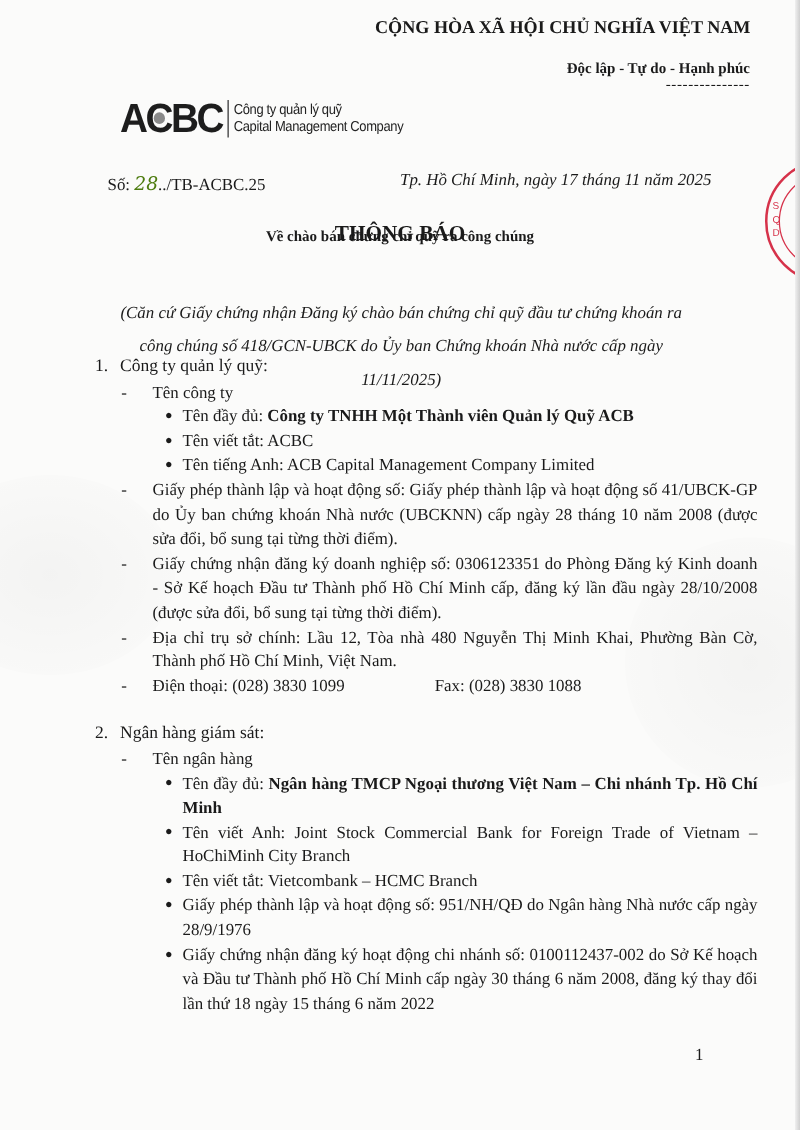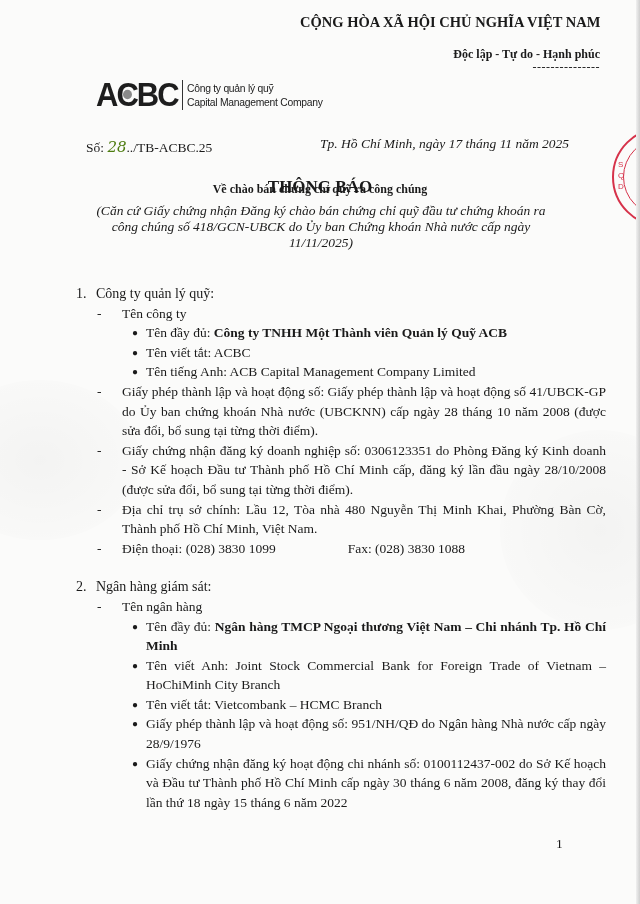--- a/index.html
+++ b/index.html
@@ -38,21 +38,21 @@
     border: 2px solid #d6324a; }
   .stamp::before { content: ""; position: absolute; left: 9px; top: 9px; right: 9px; bottom: 9px;
     border: 1.5px solid #d6324a; border-radius: 50%; }
   .stamp-text { position: absolute; left: 4px; top: 30px; color: #d6324a; font-size: 8px;
     font-family: "Liberation Sans", sans-serif; line-height: 11px; }
 
   
   .title { position: absolute; left: 0; width: 640px; text-align: center; }
   .t1 { top: 177px; font-weight: bold; font-size: 17px; }
   .t2 { top: 182px; font-weight: bold; font-size: 12px; }
-  .t3 { top: 203px; left: 86px; width: 470px; font-style: italic; font-size: 13.5px; line-height: 16px; }
+  .t3 { top: 236px; left: 86px; width: 470px; font-style: italic; font-size: 13.5px; line-height: 27px; }
 
   
   .body { position: absolute; left: 76px; top: 284px; width: 530px; font-size: 13.5px; line-height: 19.6px; }
   .sec-title { font-weight: normal; font-size: 14px; }
   .sec-title .num { display: inline-block; width: 20px; }
   .dash-item { position: relative; padding-left: 46px; text-align: justify; }
   .dash-item .dash { position: absolute; left: 21px; top: 0; }
   .bullet-item { position: relative; padding-left: 70px; text-align: justify; }
   .bullet-item .dot { position: absolute; left: 56px; top: 0; font-size: 10px; }
   .b { font-weight: bold; }

